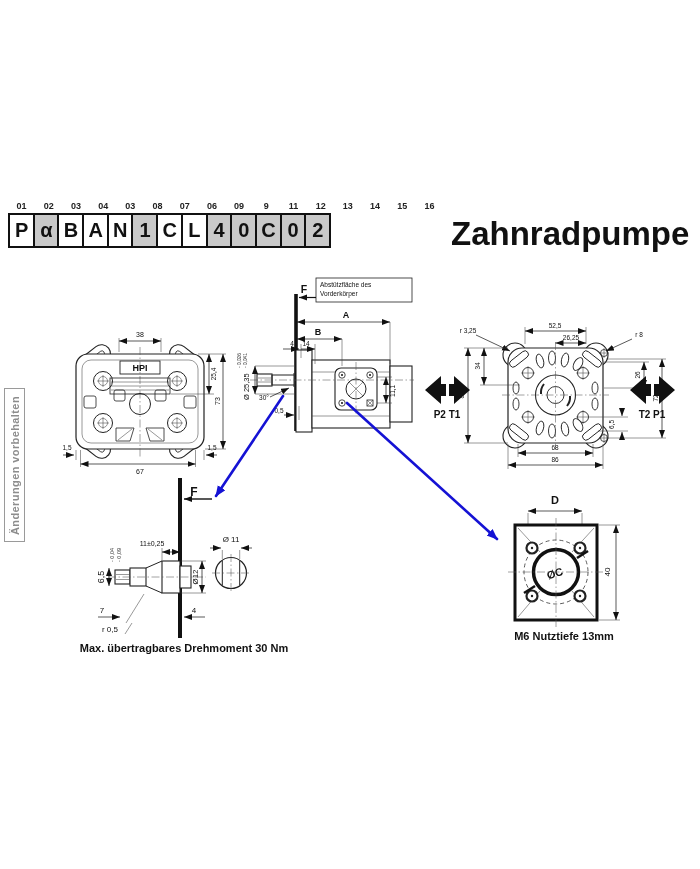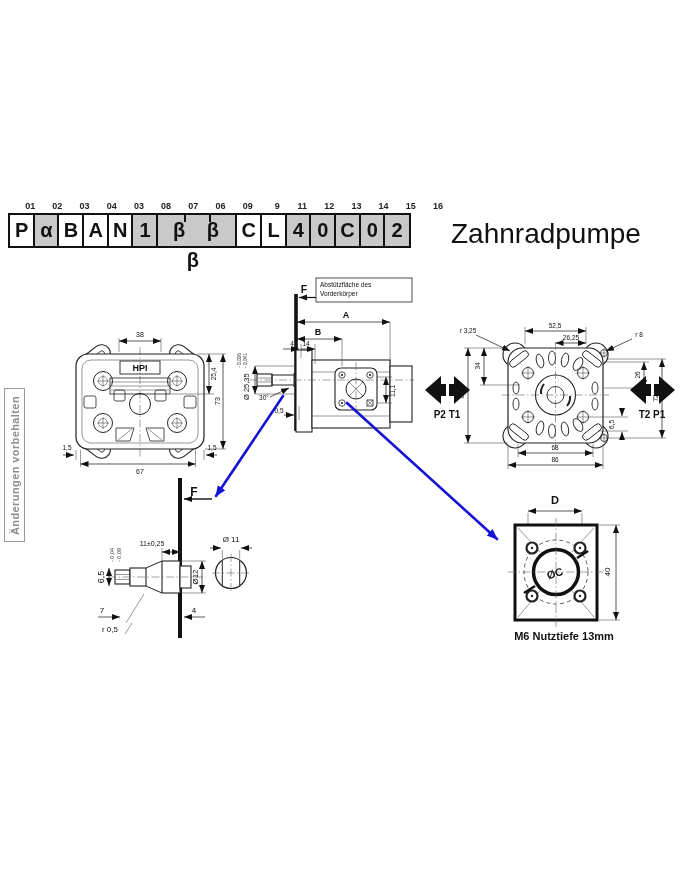--- a/index.html
+++ b/index.html
@@ -2,34 +2,34 @@
 <html><head>
 <meta charset="utf-8">
 <style>
   html,body{margin:0;padding:0;background:#fff;}
   #page{position:relative;width:700px;height:869px;background:#fff;overflow:hidden;
         font-family:"Liberation Sans",sans-serif;color:#111;}
 
   
   #code-table{position:absolute;left:8px;top:201px;}
   .pos-row{display:flex;}
-  .pos-row .pos{width:27.2px;text-align:right;font-size:9px;font-weight:bold;color:#222;}
+  .pos-row .pos{width:27.2px;text-align:center;font-size:9px;font-weight:bold;color:#222;}
   .cell-row{display:flex;margin-top:2px;}
   .cell{box-sizing:border-box;height:35px;border:2.5px solid #111;background:#fff;
         font-size:20px;font-weight:bold;text-align:center;line-height:30px;position:relative;}
   .cell + .cell{margin-left:-2.5px;}
   .cell.shaded{background:#c9c9c9;}
   .cell.span3{letter-spacing:8px;text-indent:6px;}
   .cell.span3::before,.cell.span3::after{content:"";position:absolute;top:0;width:2px;height:7px;background:#111;}
   .cell.span3::before{left:33%;}
   .cell.span3::after{left:66%;}
 
   
   #title-block{position:absolute;left:451px;top:219px;line-height:30px;white-space:nowrap;}
-  #title-block .t1{font-size:28px;font-weight:normal;}
+  #title-block .t1{font-size:33px;font-weight:bold;}
   #title-block .range{font-size:13.5px;font-weight:bold;margin-left:8px;}
   #title-block sup{font-size:9px;}
 
   
   #side-note{position:absolute;left:4px;top:388px;width:21px;height:154px;
      border:1.5px solid #9a9a9a;box-sizing:border-box;
      display:flex;align-items:center;justify-content:center;}
   #side-note span{writing-mode:vertical-rl;transform:rotate(180deg);
      font-size:11px;font-weight:bold;color:#8d8d8d;letter-spacing:.4px;white-space:nowrap;}
 
@@ -85,21 +85,20 @@
         <div class="pos">15</div>
         <div class="pos">16</div>
       </div>
     <div class="cell-row">
         <div class="cell" style="width: 27.2px;">P</div>
         <div class="cell shaded" style="width: 27.2px;">α</div>
         <div class="cell" style="width: 27.2px;">B</div>
         <div class="cell" style="width: 27.2px;">A</div>
         <div class="cell" style="width: 27.2px;">N</div>
         <div class="cell shaded" style="width: 27.2px;">1</div>
-        <div class="cell shaded span3" style="width: 81.6px;">β β β</div>
         <div class="cell" style="width: 27.2px;">C</div>
         <div class="cell" style="width: 27.2px;">L</div>
         <div class="cell shaded" style="width: 27.2px;">4</div>
         <div class="cell shaded" style="width: 27.2px;">0</div>
         <div class="cell shaded" style="width: 27.2px;">C</div>
         <div class="cell shaded" style="width: 27.2px;">0</div>
         <div class="cell shaded" style="width: 27.2px;">2</div>
       </div>
   </div>
 
@@ -484,20 +483,21 @@
     <g>
       <text class="d8" x="40" y="156" text-anchor="middle">r 0,5</text>
       <line class="thin" x1="55" y1="158" x2="62" y2="147"></line>
       <line class="thin" x1="56" y1="147" x2="74" y2="118"></line>
     </g>
     <g>
       <text class="d8" x="124" y="137" text-anchor="middle">4</text>
       <line class="dim" x1="135" y1="141" x2="114" y2="141" marker-end="url(#ma)"></line>
     </g>
   </svg>
+  <div class="caption" style="left:70px;top:642px;width:228px">Max. übertragbares Drehmoment 30 Nm</div>
 
   <svg class="drawing" style="left:478px;top:490px" width="175" height="140" viewBox="0 0 175 140">
     <g>
       <text class="bold" x="77" y="14" text-anchor="middle" style="font-size:11px">D</text>
       <line class="thin" x1="50" y1="23" x2="50" y2="35"></line>
         <line class="thin" x1="104" y1="23" x2="104" y2="35"></line>
       <line class="dim" x1="50" y1="21" x2="104" y2="21" marker-start="url(#ma)" marker-end="url(#ma)"></line>
     </g>
     <rect x="37" y="35" width="82" height="95" fill="#fff" stroke="#111" stroke-width="3"></rect>
     <g>

